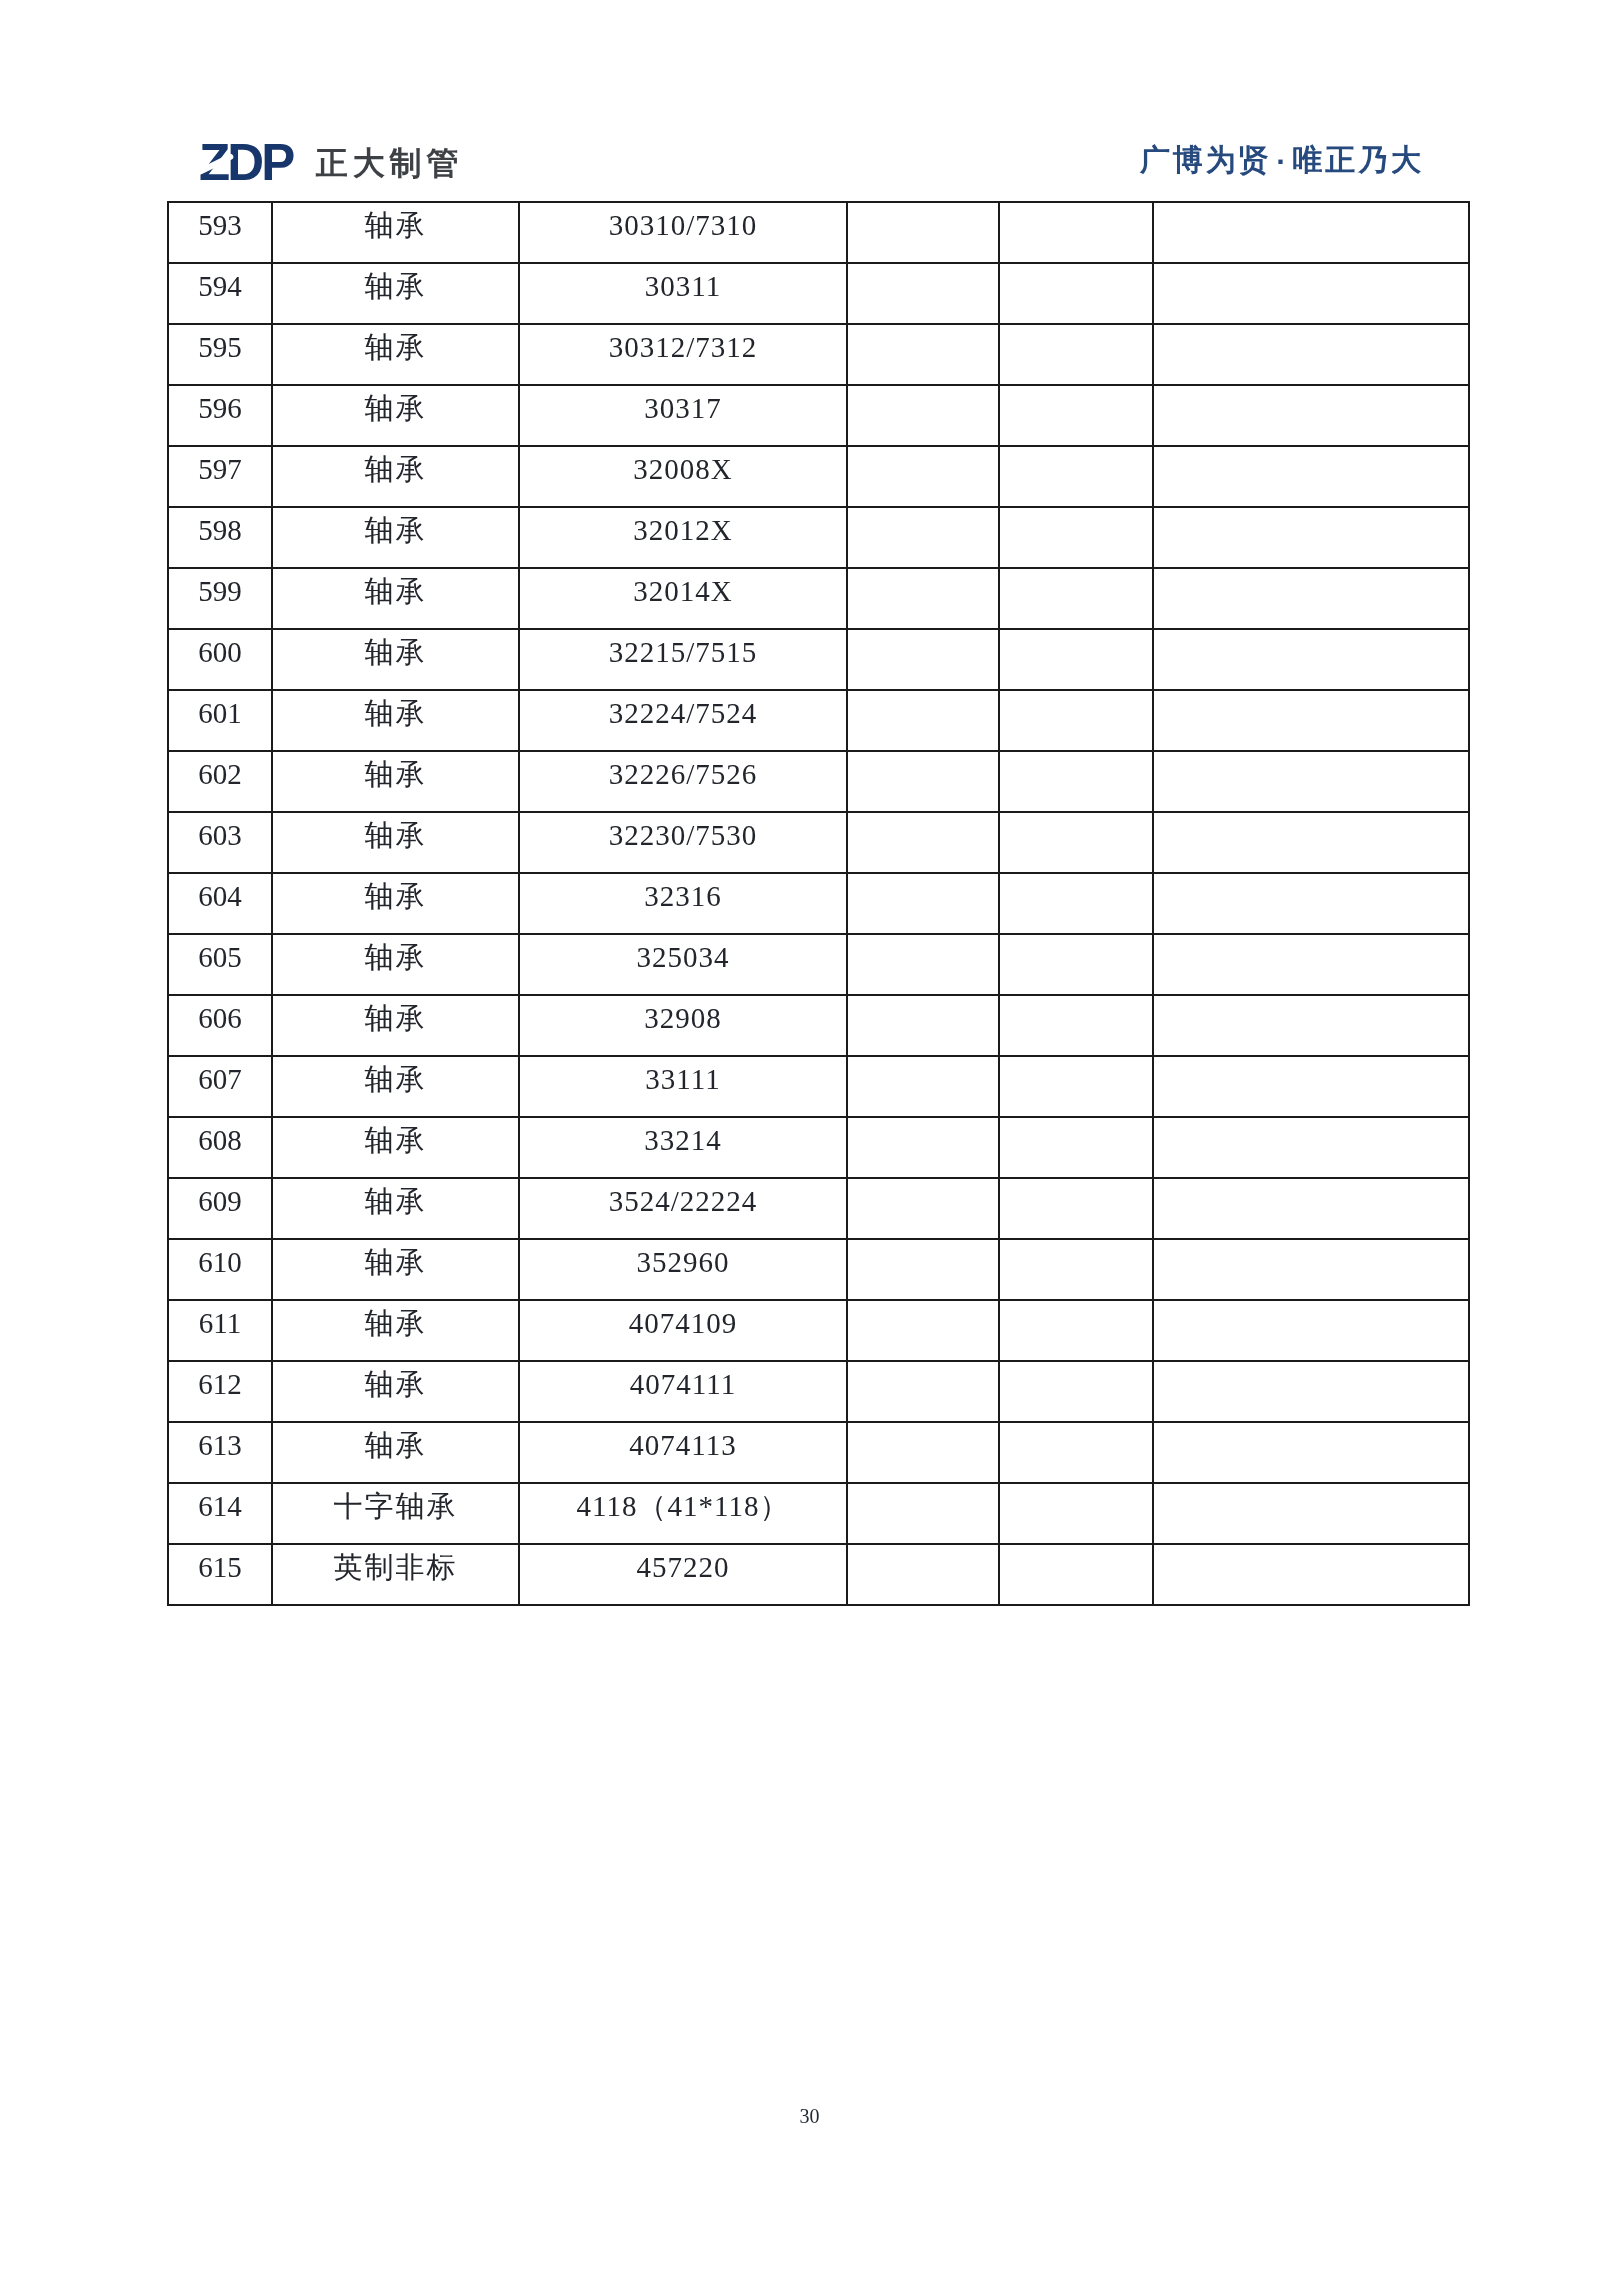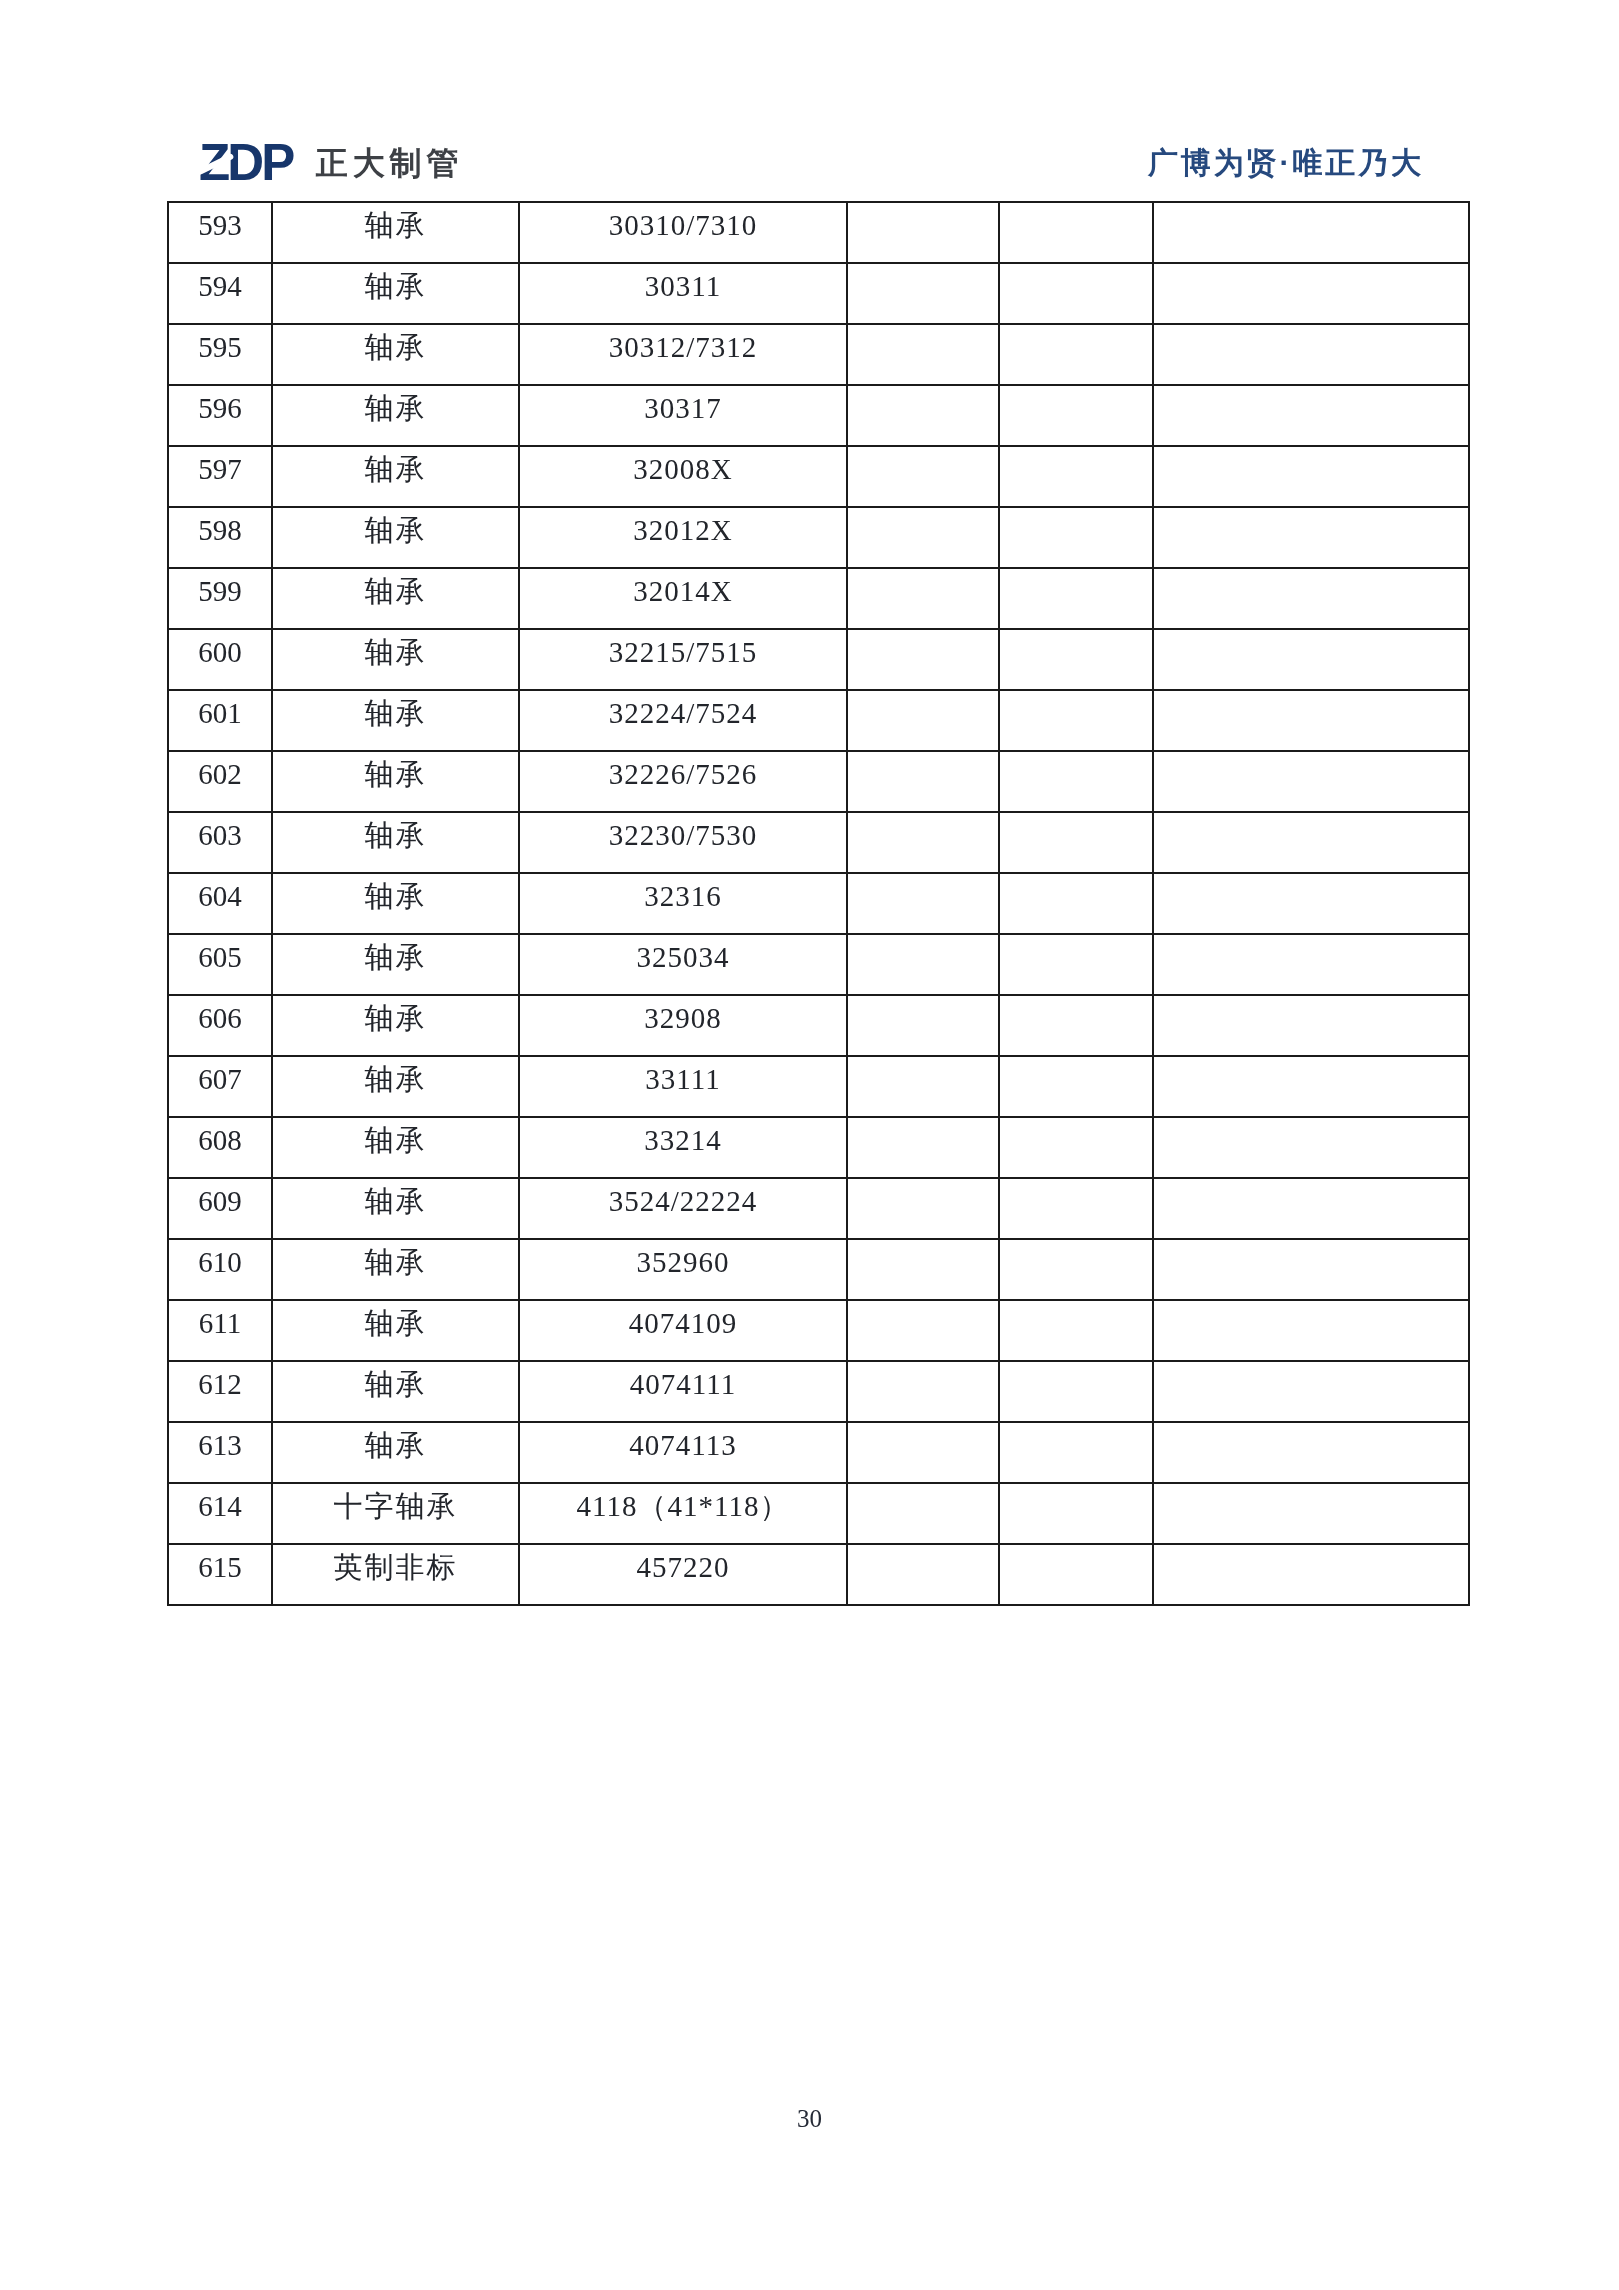--- a/index.html
+++ b/index.html
@@ -49,21 +49,21 @@
     font-size: 32px;
     line-height: 1;
     letter-spacing: 4.9px;
     color: #3d4045;
     margin-left: 23.5px;
   }
   .slogan {
     position: absolute;
     right: 195px;
     top: 145px;
-    font-family: Liberation Sans, sans-serif;
+    font-family: Liberation Mono, monospace;
     font-weight: 700;
     font-size: 30px;
     line-height: 35px;
     letter-spacing: 2.9px;
     color: #26497e;
     white-space: nowrap;
   }
 
   
   table.parts {
@@ -90,21 +90,21 @@
   td.c-cat { font-size: 30px; letter-spacing: 2px; }
   td.c-part{ font-size: 29px; letter-spacing: 1px; }
 
   
   .page-number {
     position: absolute;
     left: 0;
     top: 2105px;
     width: 1619px;
     text-align: center;
-    font-size: 25px;
+    font-size: 20px;
     color: #252a36;
   }
 </style>
 </head>
 <body>
 
 <div class="page">
 
   <div class="header">
     <div class="logo">

